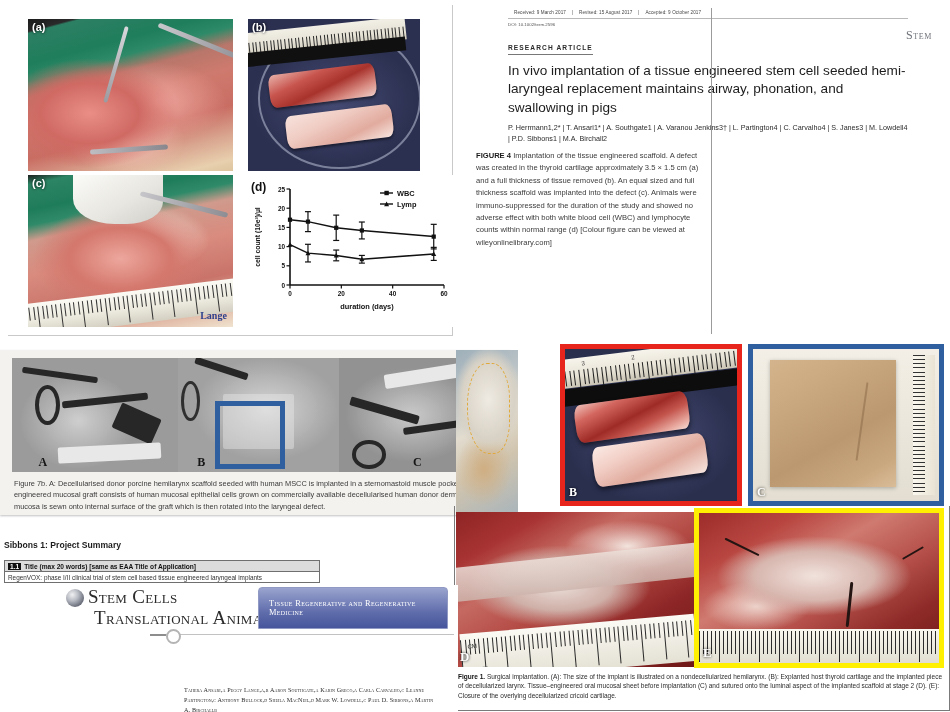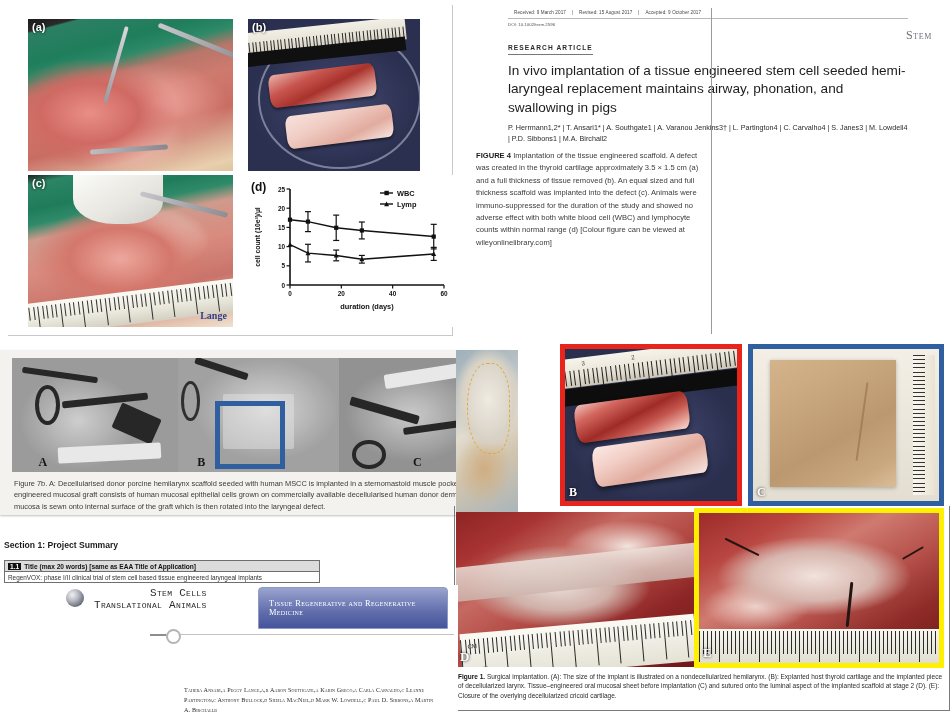--- a/index.html
+++ b/index.html
@@ -202,22 +202,22 @@
   .form-box{position:absolute;left:4px;top:42px;width:314px;border:1px solid #6f6f6f;background:#fff;}
   .form-box .row1{background:#dcdcdc;border-bottom:1px solid #6f6f6f;font-size:6.6px;
      font-weight:bold;padding:1.5px 3px;color:#111;}
   .form-box .row1 .num{background:#111;color:#fff;padding:0 2px;margin-right:3px;}
   .form-box .row2{font-size:6.4px;padding:1.5px 3px;color:#333;}
 
   
   #sctm{left:58px;top:585px;width:400px;height:127px;background:#fff;}
   .sctm-logo{position:absolute;left:8px;top:4px;width:18px;height:18px;border-radius:50%;
      background:radial-gradient(circle at 35% 32%, #f0f0f2 0%, #b9bcc4 35%, #6f7480 70%, #4a4f5b 100%);}
-  .sctm-name{position:absolute;left:30px;top:2px;font-family:Liberation Mono, monospace;
-     font-variant:small-caps;font-size:11px;line-height:1.1;color:#2b2b2b;letter-spacing:.3px;text-align:right;}
+  .sctm-name{position:absolute;left:30px;top:2px;font-family:Liberation Serif, serif;
+     font-variant:small-caps;font-size:19px;line-height:1.1;color:#2b2b2b;letter-spacing:.3px;}
   .sctm-name .l2{display:block;margin-left:6px;}
   .sctm-banner{position:absolute;left:200px;top:2px;width:190px;height:42px;
      background:linear-gradient(180deg,#9aa4ce 0%,#7c88bd 30%,#5f6cab 62%,#46559c 100%);
      border-radius:4px 4px 0 0;border:1px solid #8f99c4;box-sizing:border-box;
      display:flex;align-items:center;}
   .sctm-banner span{color:#fff;font-family:"Liberation Serif",serif;font-variant:small-caps;
      font-size:8.4px;letter-spacing:.35px;padding-left:10px;}
   .sctm-rule{position:absolute;left:96px;top:49px;width:300px;height:1px;background:#c2c2c2;}
   .sctm-dot{position:absolute;left:108px;top:44px;width:11px;height:11px;border-radius:50%;
      background:#fff;border:2px solid #b4b4b4;}
@@ -707,21 +707,21 @@
 </div>
 
 <div id="fig1-frame"></div>
 
 <div class="fig1cap">
   <b>Figure 1.</b>
   <span>Surgical implantation. (A): The size of the implant is illustrated on a nondecellularized hemilarynx. (B): Explanted host thyroid cartilage and the implanted piece of decellularized larynx. Tissue–engineered oral mucosal sheet before implantation (C) and sutured onto the luminal aspect of the implanted scaffold at stage 2 (D). (E): Closure of the overlying decellularized cricoid cartilage.</span>
 </div>
 
 <div class="abs" id="form-doc">
-  <div class="form-h2">Section 1: Project Summary</div>
+  <div class="form-h2">Sibbons 1: Project Summary</div>
   <div class="form-box">
     <div class="row1">
       <span class="num">1.1</span><span>Title (max 20 words) [same as EAA Title of Application]</span>
     </div>
     <div class="row2">RegenVOX: phase I/II clinical trial of stem cell based tissue engineered laryngeal implants</div>
   </div>
 </div>
 
 <div class="abs" id="sctm">
   <div class="sctm-logo"></div>

